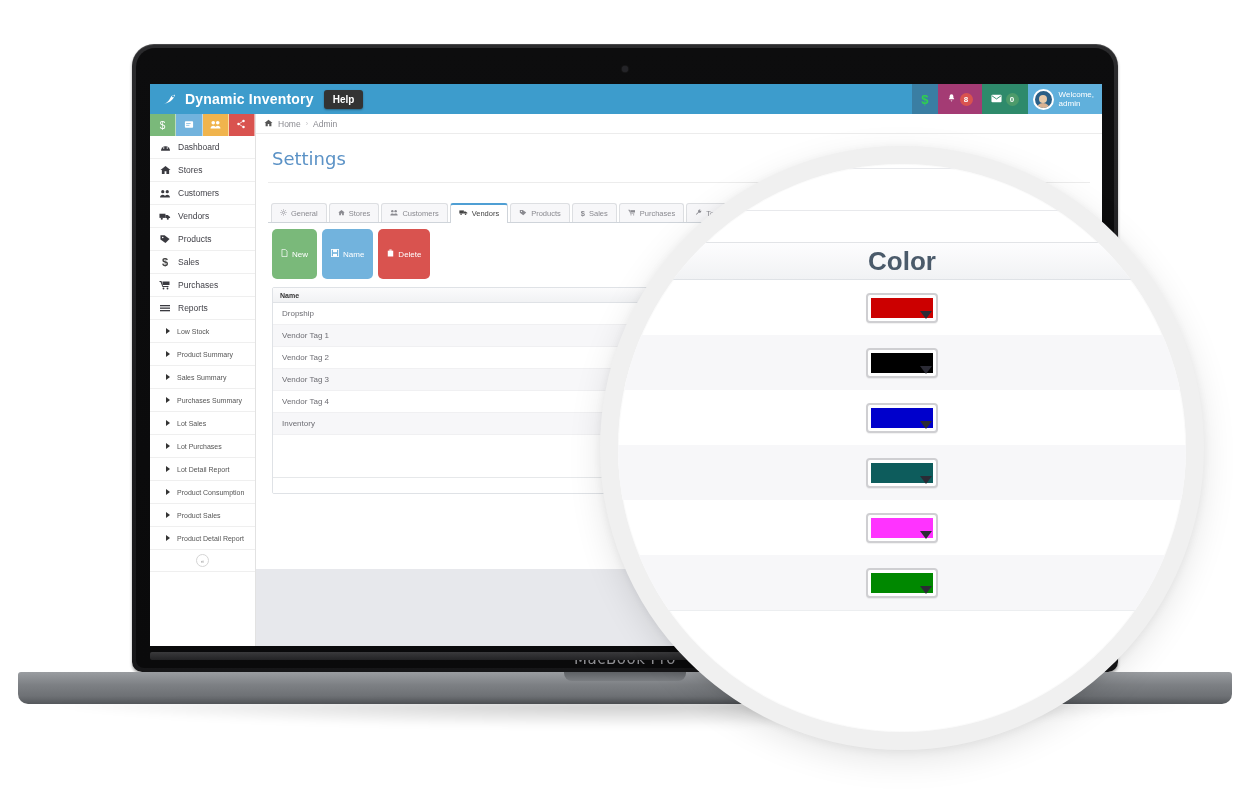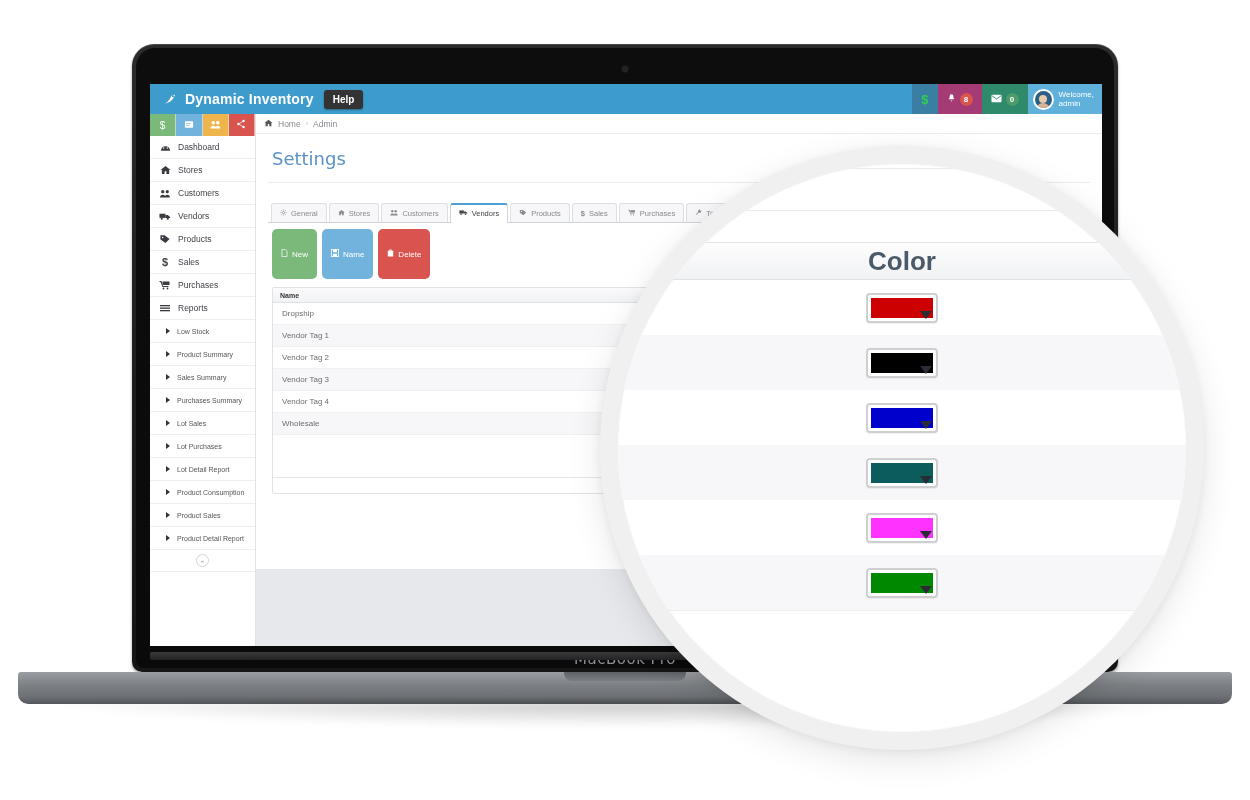--- a/index.html
+++ b/index.html
@@ -632,21 +632,21 @@
           </div>
           <div class="grid-row">
             <div class="cname">Vendor Tag 4</div>
             <div class="ccolor">
               <span class="swatch">
                   <i style="background: rgb(255, 51, 255);"></i>
                 </span>
             </div>
           </div>
           <div class="grid-row odd">
-            <div class="cname">Wholesale</div>
+            <div class="cname">Inventory</div>
             <div class="ccolor">
               <span class="swatch">
                   <i style="background: rgb(0, 136, 0);"></i>
                 </span>
             </div>
           </div>
 
           <div class="grid-foot"></div>
         </div>
       </div>

